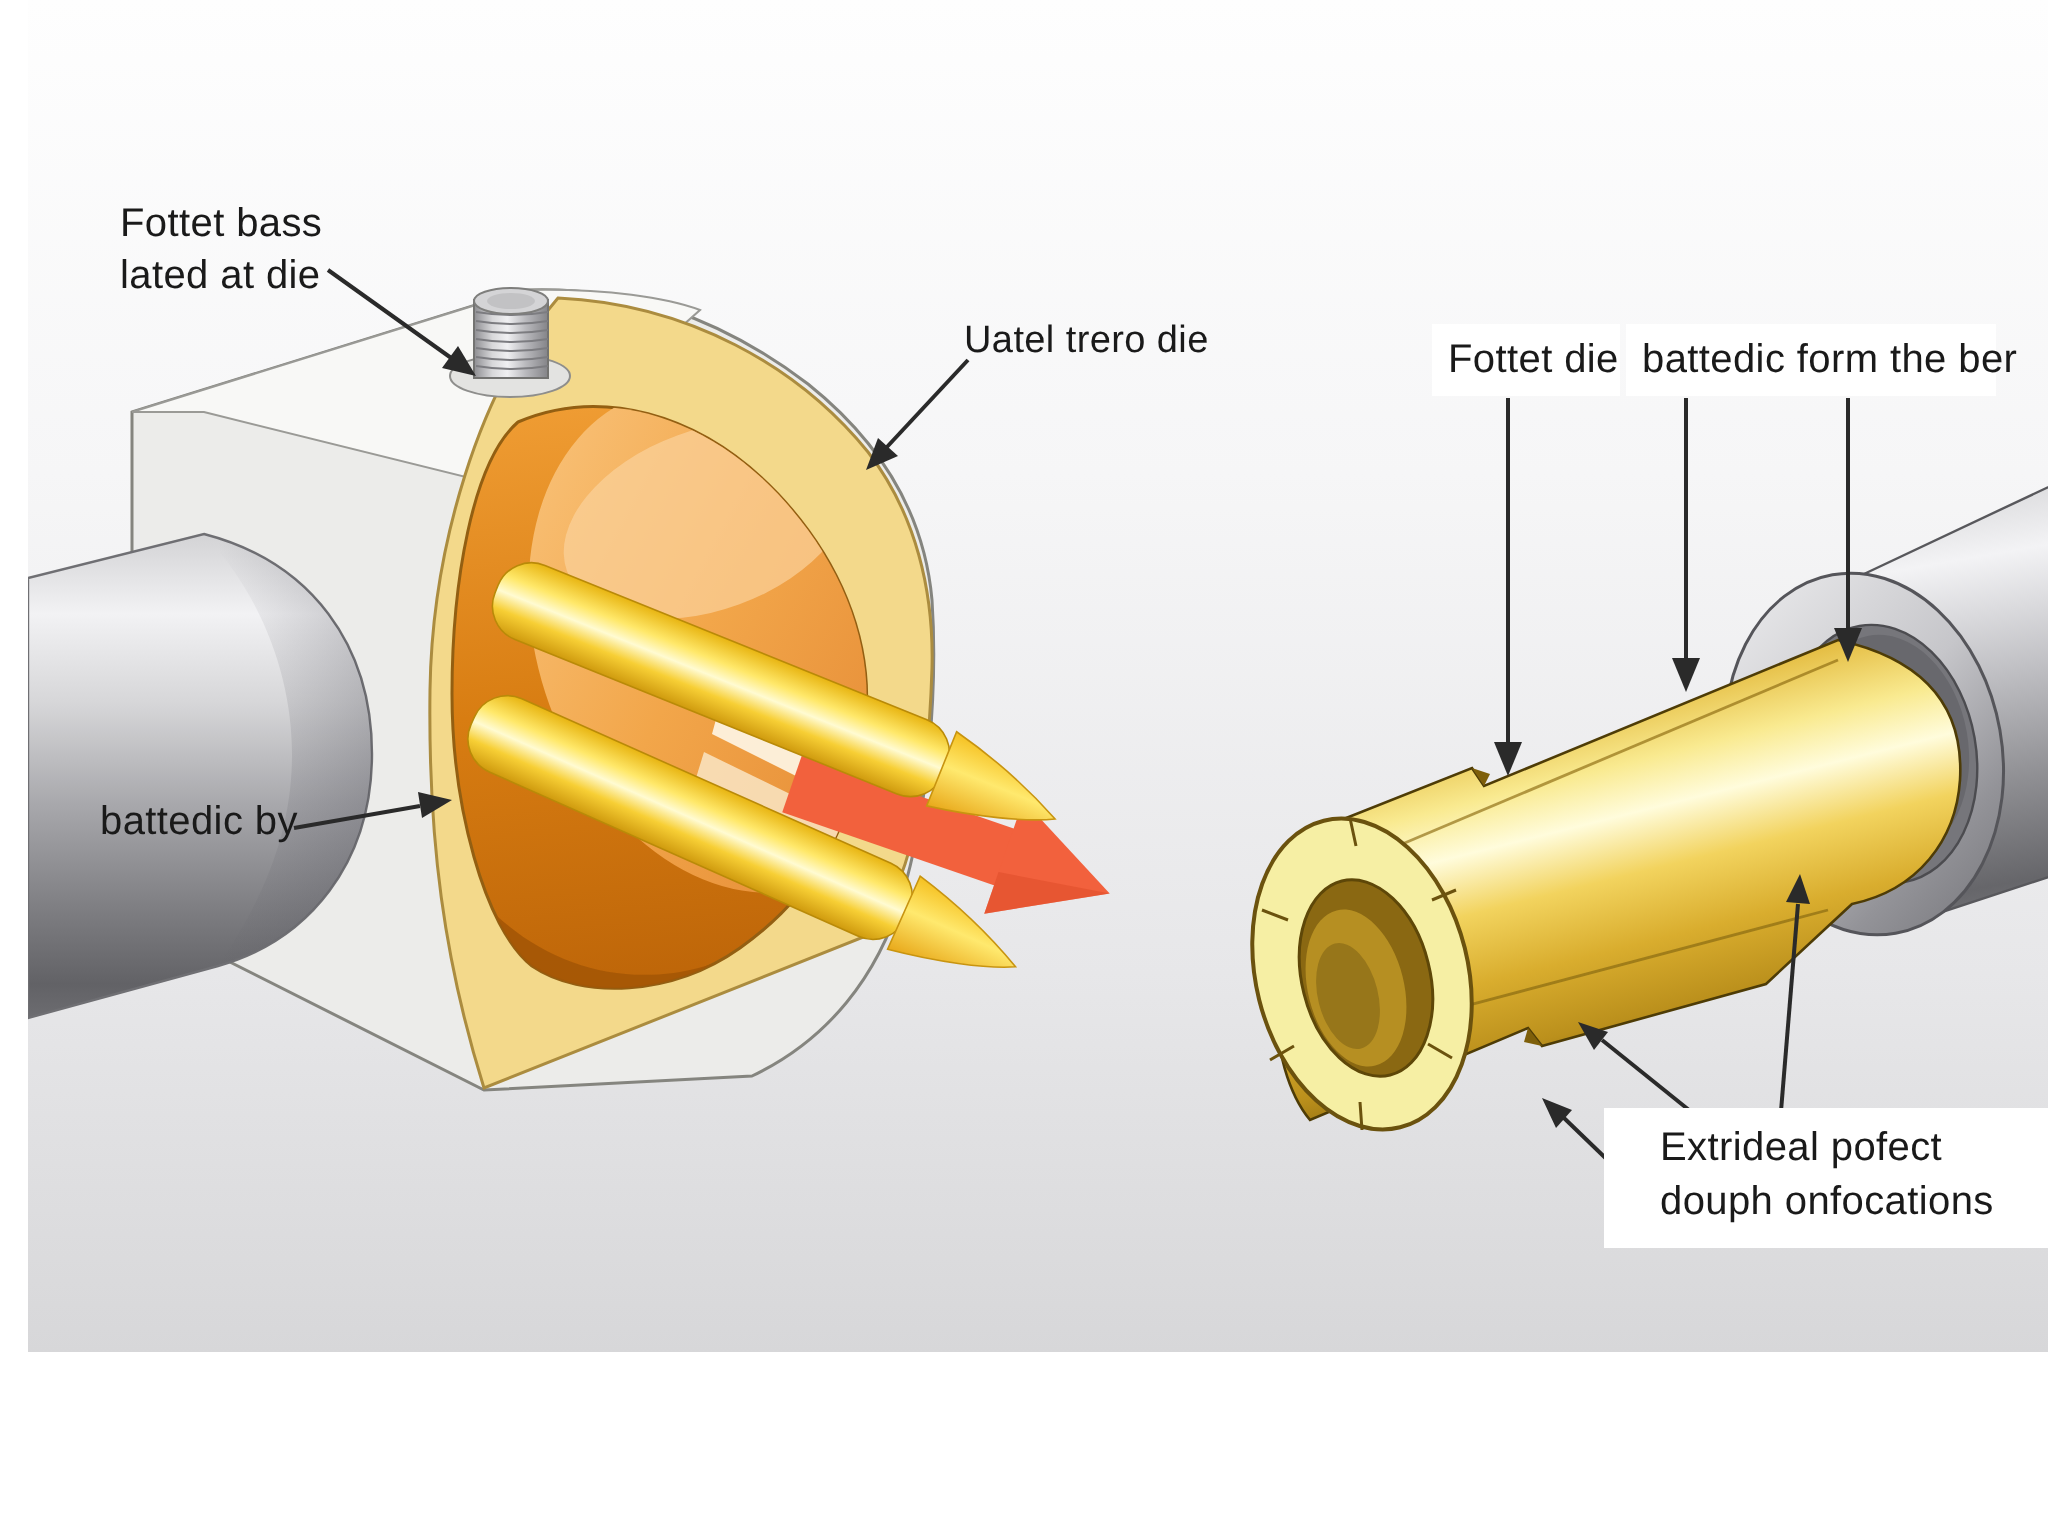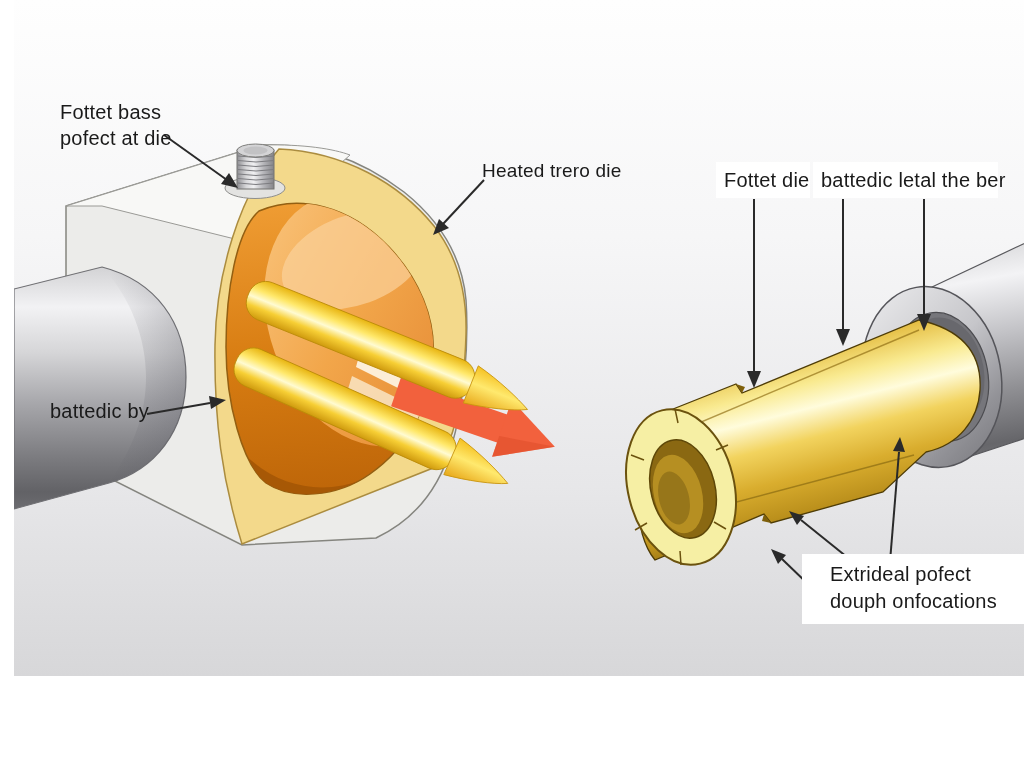--- a/index.html
+++ b/index.html
@@ -216,28 +216,28 @@
     </g>
     <g>
       <line x1="874" y1="586" x2="885" y2="452"></line>
       <polygon points="886,437 891,452 879,451" stroke="none"></polygon>
     </g>
   </g>
 </svg>
 
 <div class="lbl" id="label-punch" style="left:46px;top:99px;">
   <span class="ln">Fottet bass</span>
-  <span class="ln">pofect at die</span>
+  <span class="ln">lated at die</span>
 </div>
 
-<div class="lbl" id="label-heated-die" style="left:468px;top:158px;font-size:19px;">Heated trero die</div>
+<div class="lbl" id="label-heated-die" style="left:468px;top:158px;font-size:19px;">Uatel trero die</div>
 
 <div class="lbl lbl-box" id="label-outer-die" style="left:702px;top:162px;width:78px;">Fottet die</div>
 
-<div class="lbl lbl-box" id="label-chamber" style="left:799px;top:162px;width:169px;">battedic letal the ber</div>
+<div class="lbl lbl-box" id="label-chamber" style="left:799px;top:162px;width:169px;">battedic form the ber</div>
 
 <div class="lbl" id="label-material" style="left:36px;top:398px;">battedic by</div>
 
 <div class="lbl lbl-box" id="label-extruded" style="left:788px;top:554px;padding-left:28px;">
   <span class="ln">Extrideal pofect</span>
   <span class="ln">douph onfocations</span>
 </div>
 
 </div>
 

